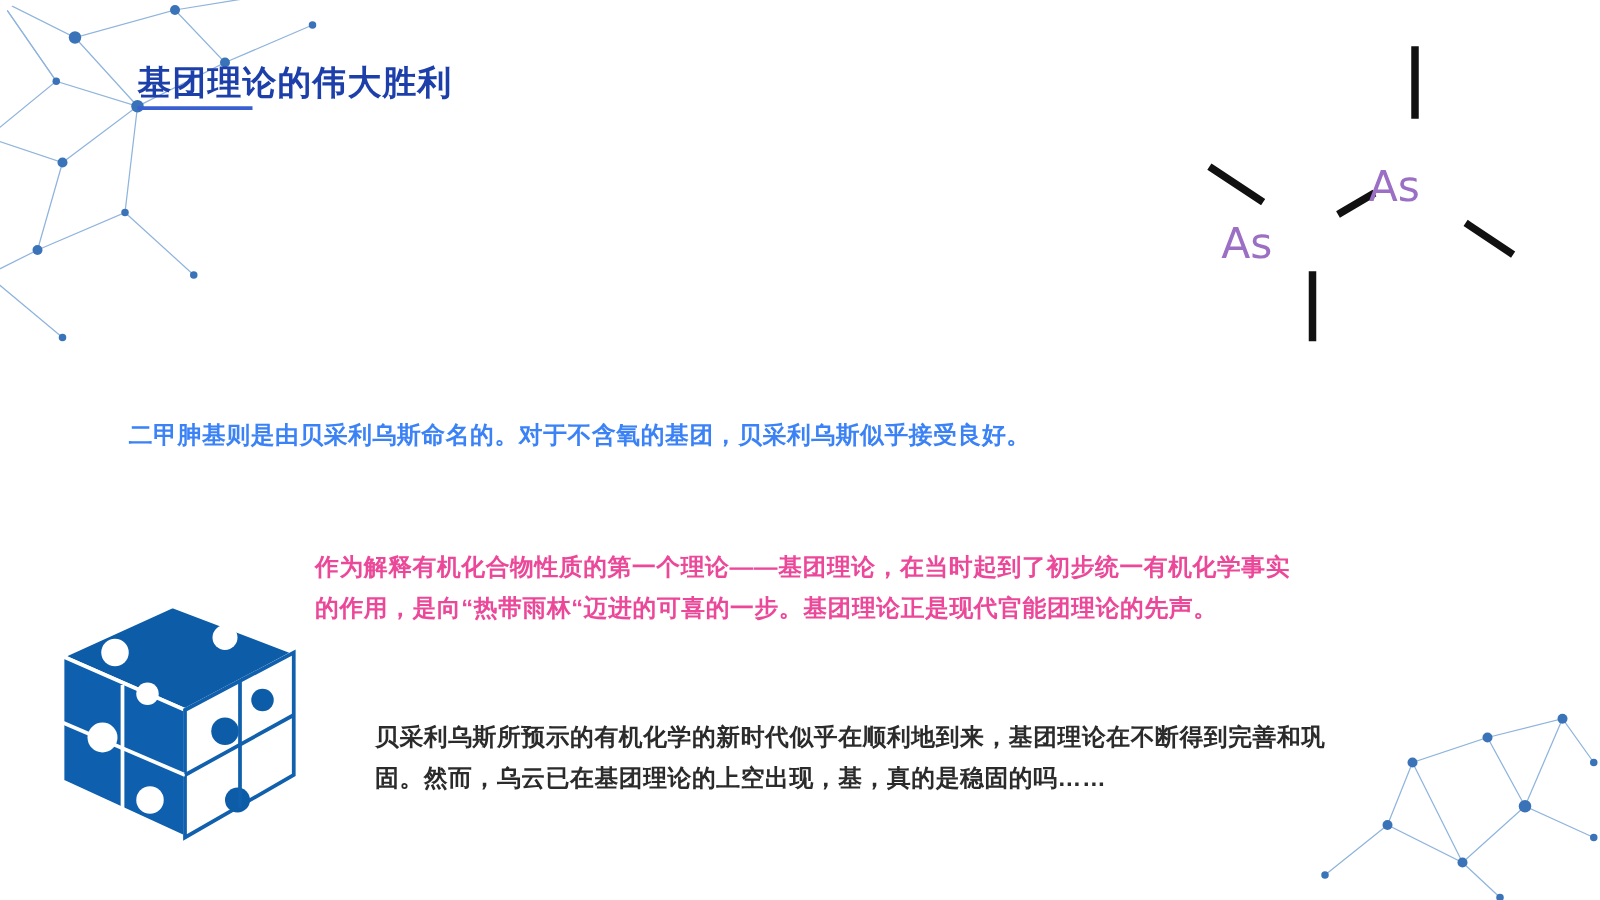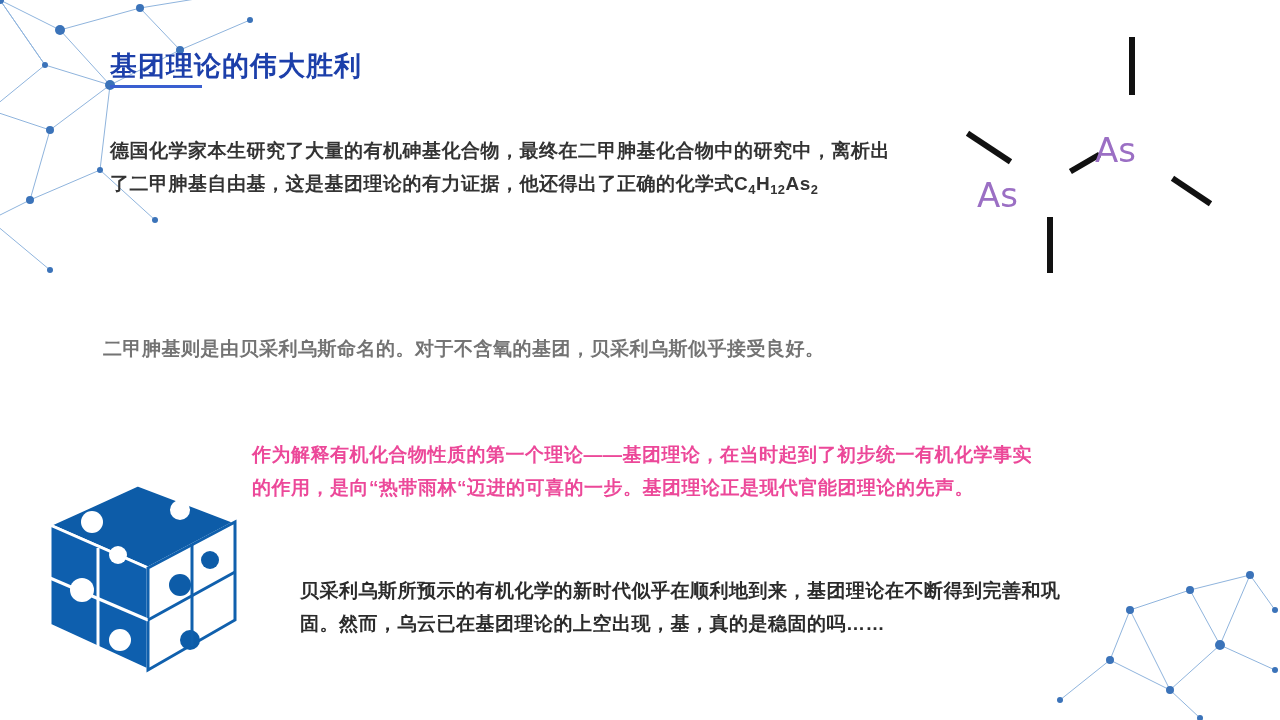--- a/index.html
+++ b/index.html
@@ -12,20 +12,21 @@
     background: #ffffff;
     font-family: "Liberation Sans", sans-serif;
     overflow: hidden;
   }
   .slide {
     position: relative;
     width: 1280px;
     height: 720px;
     background: #ffffff;
     overflow: hidden;
+    border-radius: 24px;
   }
 
   
   .net {
     position: absolute;
     pointer-events: none;
   }
   .net-tl { left: -10px; top: -10px; }
   .net-br { right: 0; bottom: 0; }
 
@@ -61,21 +62,21 @@
     top: 134px;
     width: 790px;
     font-size: 19px;
     color: #333333;
   }
   .para-2 {
     left: 103px;
     top: 332px;
     width: 900px;
     font-size: 19px;
-    color: #737373;
+    color: #3b82f6;
   }
   .para-3 {
     left: 252px;
     top: 438px;
     width: 790px;
     font-size: 19px;
     color: #ec4899;
   }
   .para-4 {
     left: 300px;
@@ -170,23 +171,20 @@
       <circle cx="140" cy="40" r="4"></circle>
       <circle cx="200" cy="25" r="4"></circle>
       <circle cx="225" cy="60" r="3"></circle>
       <circle cx="150" cy="168" r="3"></circle>
     </g>
   </svg>
 
   <div class="title">基团理论的伟大胜利</div>
   <div class="title-underline"></div>
 
-  <div class="para para-1">
-    <span>德国化学家本生研究了大量的有机砷基化合物，最终在二甲胂基化合物中的研究中，离析出了二甲胂基自由基，这是基团理论的有力证据，他还得出了正确的化学式C</span><sub>4</sub><span>H</span><sub>12</sub><span>As</span><sub>2</sub>
-  </div>
 
   <div class="para para-2">二甲胂基则是由贝采利乌斯命名的。对于不含氧的基团，贝采利乌斯似乎接受良好。</div>
 
   <div class="para para-3">作为解释有机化合物性质的第一个理论——基团理论，在当时起到了初步统一有机化学事实的作用，是向“热带雨林“迈进的可喜的一步。基团理论正是现代官能团理论的先声。</div>
 
   <div class="para para-4">贝采利乌斯所预示的有机化学的新时代似乎在顺利地到来，基团理论在不断得到完善和巩固。然而，乌云已在基团理论的上空出现，基，真的是稳固的吗……</div>
 
   <div class="chem">
     <svg width="290" height="260" viewBox="0 0 290 260">
       <g stroke="#111111" stroke-width="6" stroke-linecap="square">

